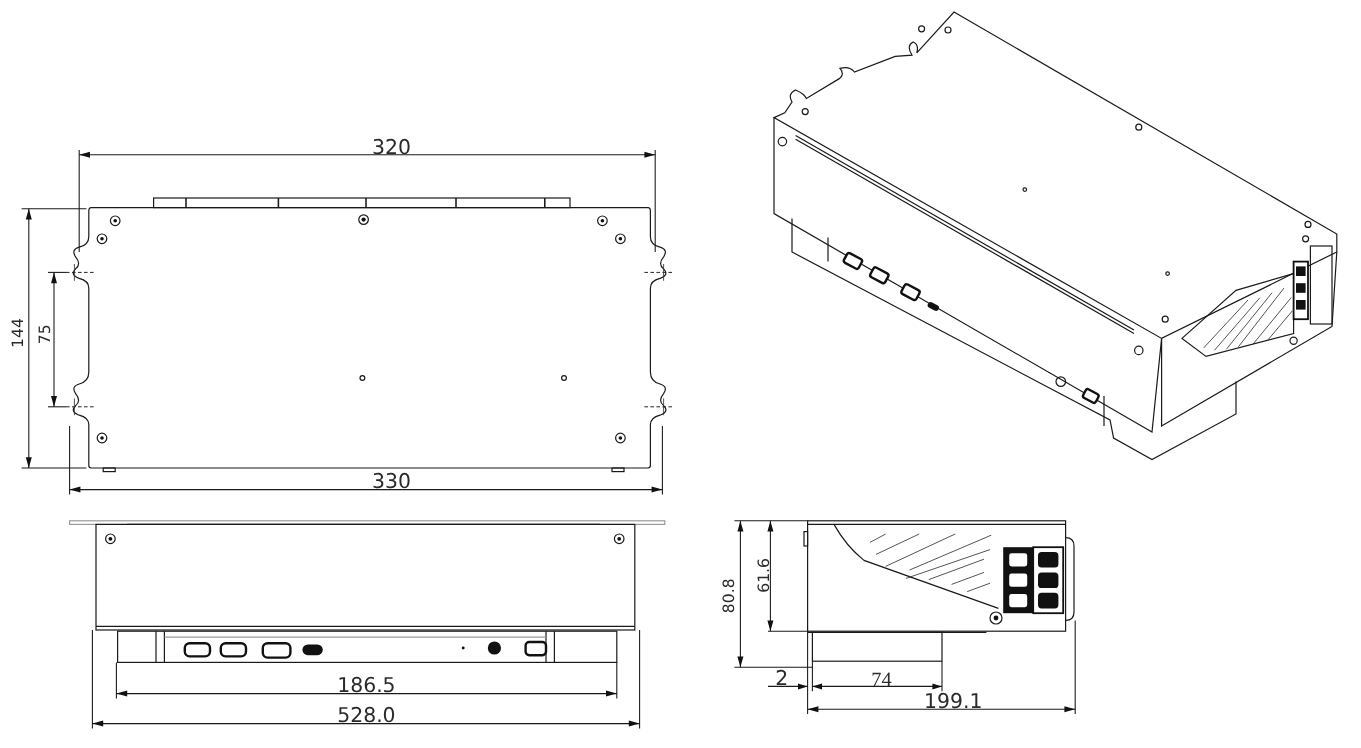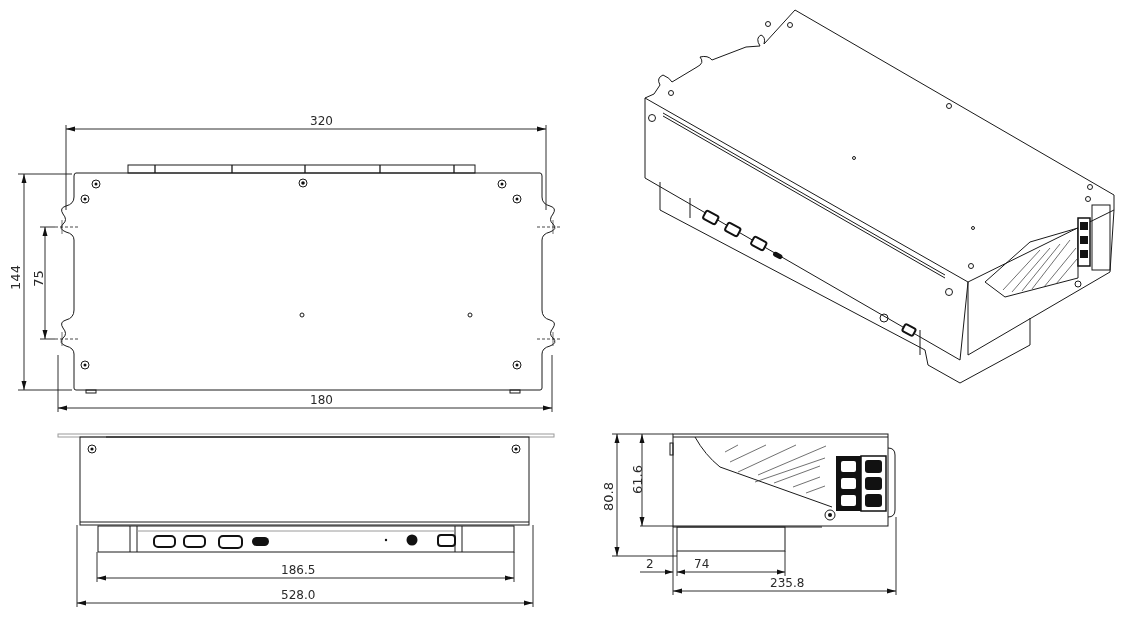--- a/index.html
+++ b/index.html
@@ -6,21 +6,21 @@
   body{width:1134px;height:623px;position:relative;overflow:hidden;font-family:"DejaVu Sans",sans-serif;}
   svg{position:absolute;left:0;top:0;}
   .ln{stroke:#1a1a1a;stroke-width:1;fill:none;}
   .ln2{stroke:#1a1a1a;stroke-width:1.3;fill:none;}
   .thin{stroke:#333;stroke-width:0.7;fill:none;}
   .gray{stroke:#9a9a9a;stroke-width:1;fill:none;}
   .dim{stroke:#1a1a1a;stroke-width:0.9;fill:none;}
   .dash{stroke:#1a1a1a;stroke-width:0.8;fill:none;stroke-dasharray:3 2;}
   .blk{fill:#111;}
   .port{fill:#fff;stroke:#111;stroke-width:2;}
-  .lbl{position:absolute;font-family:"DejaVu Sans",sans-serif;font-size:12px;color:#2a2a2a;white-space:nowrap;line-height:1;}
+  .lbl{position:absolute;font-family:"DejaVu Sans",sans-serif;font-size:17px;color:#2a2a2a;white-space:nowrap;line-height:1;}
   .vlbl{position:absolute;font-family:"DejaVu Sans",sans-serif;font-size:13px;color:#2a2a2a;white-space:nowrap;line-height:1;transform:rotate(-90deg);transform-origin:center center;}
 </style>
 </head>
 <body>
 
 <svg width="1134" height="623" viewBox="0 0 1134 623">
 
   <g>
 
     <rect class="ln" x="128" y="165" width="347" height="8"></rect>
@@ -222,24 +222,24 @@
         <circle class="ln" cx="973" cy="228" r="1.5"></circle>
       <circle class="ln" cx="971" cy="266" r="2.5"></circle>
         <circle class="ln" cx="949" cy="292" r="3.5"></circle>
       <circle class="ln" cx="652" cy="118" r="3.5"></circle>
         <circle class="ln" cx="1078" cy="284" r="3"></circle>
     </g>
   </g>
 </svg>
 
 <span class="lbl" style="left:310px;top:115px;">320</span>
-<span class="lbl" style="left:310px;top:394px;">180</span>
+<span class="lbl" style="left:310px;top:394px;">330</span>
 <span class="vlbl" style="left:3px;top:271px;">144</span>
 <span class="vlbl" style="left:30px;top:272px;">75</span>
 
 <span class="lbl" style="left:281px;top:564px;">186.5</span>
 <span class="lbl" style="left:281px;top:589px;">528.0</span>
 
 <span class="vlbl" style="left:594px;top:490px;">80.8</span>
 <span class="vlbl" style="left:623px;top:473px;">61.6</span>
 <span class="lbl" style="left:646px;top:558px;">2</span>
-<span class="lbl" style="left:694px;top:558px;">74</span>
-<span class="lbl" style="left:770px;top:577px;">235.8</span>
+<span class="lbl" style="left:726px;top:558px;font-family:Liberation Serif, serif;">74</span>
+<span class="lbl" style="left:770px;top:577px;">199.1</span>
 
 </body></html>

